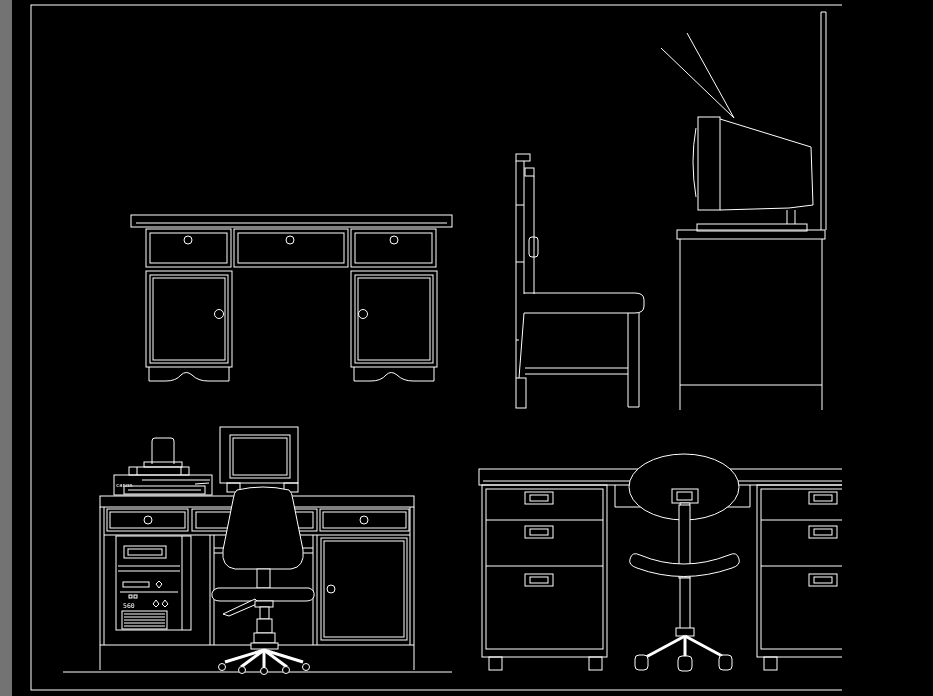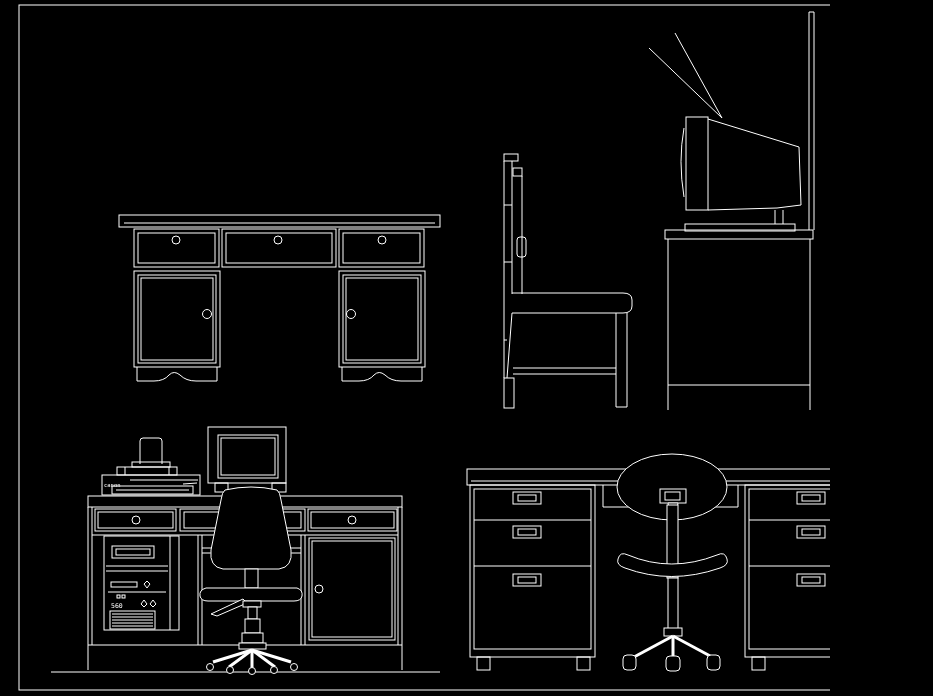--- a/index.html
+++ b/index.html
@@ -6,20 +6,21 @@
     margin: 0;
     padding: 0;
     background: #000000;
   }
   .stage {
     position: relative;
     width: 830px;
     height: 696px;
     background: #737373;
     overflow: hidden;
+    padding-left: 12px;
   }
   svg {
     display: block;
     background: #000000;
   }
   svg text {
     font-family: "DejaVu Sans Mono", "Liberation Mono", monospace;
     fill: #ffffff;
     stroke: none;
     letter-spacing: 0px;

